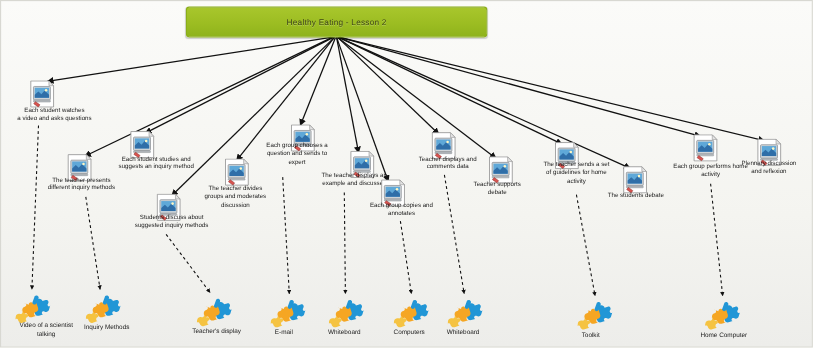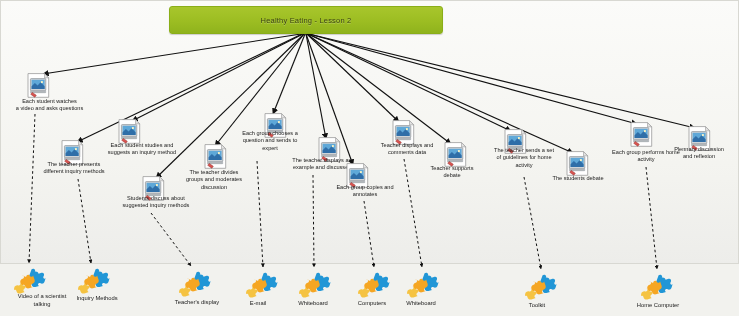--- a/index.html
+++ b/index.html
@@ -4,21 +4,21 @@
 <style>
   html,body{margin:0;padding:0;}
   body{
     width:739px;height:316px;
     background:#f2f2ee;
     font-family:"Liberation Sans", sans-serif;
     overflow:hidden;
   }
   #stage{
     position:relative;
-    width:739px;height:264px;
+    width:739px;height:316px;
     background:linear-gradient(180deg,#fbfbf9 0%,#f4f4f0 62%,#ededea 100%);
     border:1px solid #d8d8d2;
     box-sizing:border-box;
   }
   #edges{position:absolute;left:0;top:0;width:739px;height:316px;}
 
   
   .title-bar{
     position:absolute;
     left:168px;top:5px;

